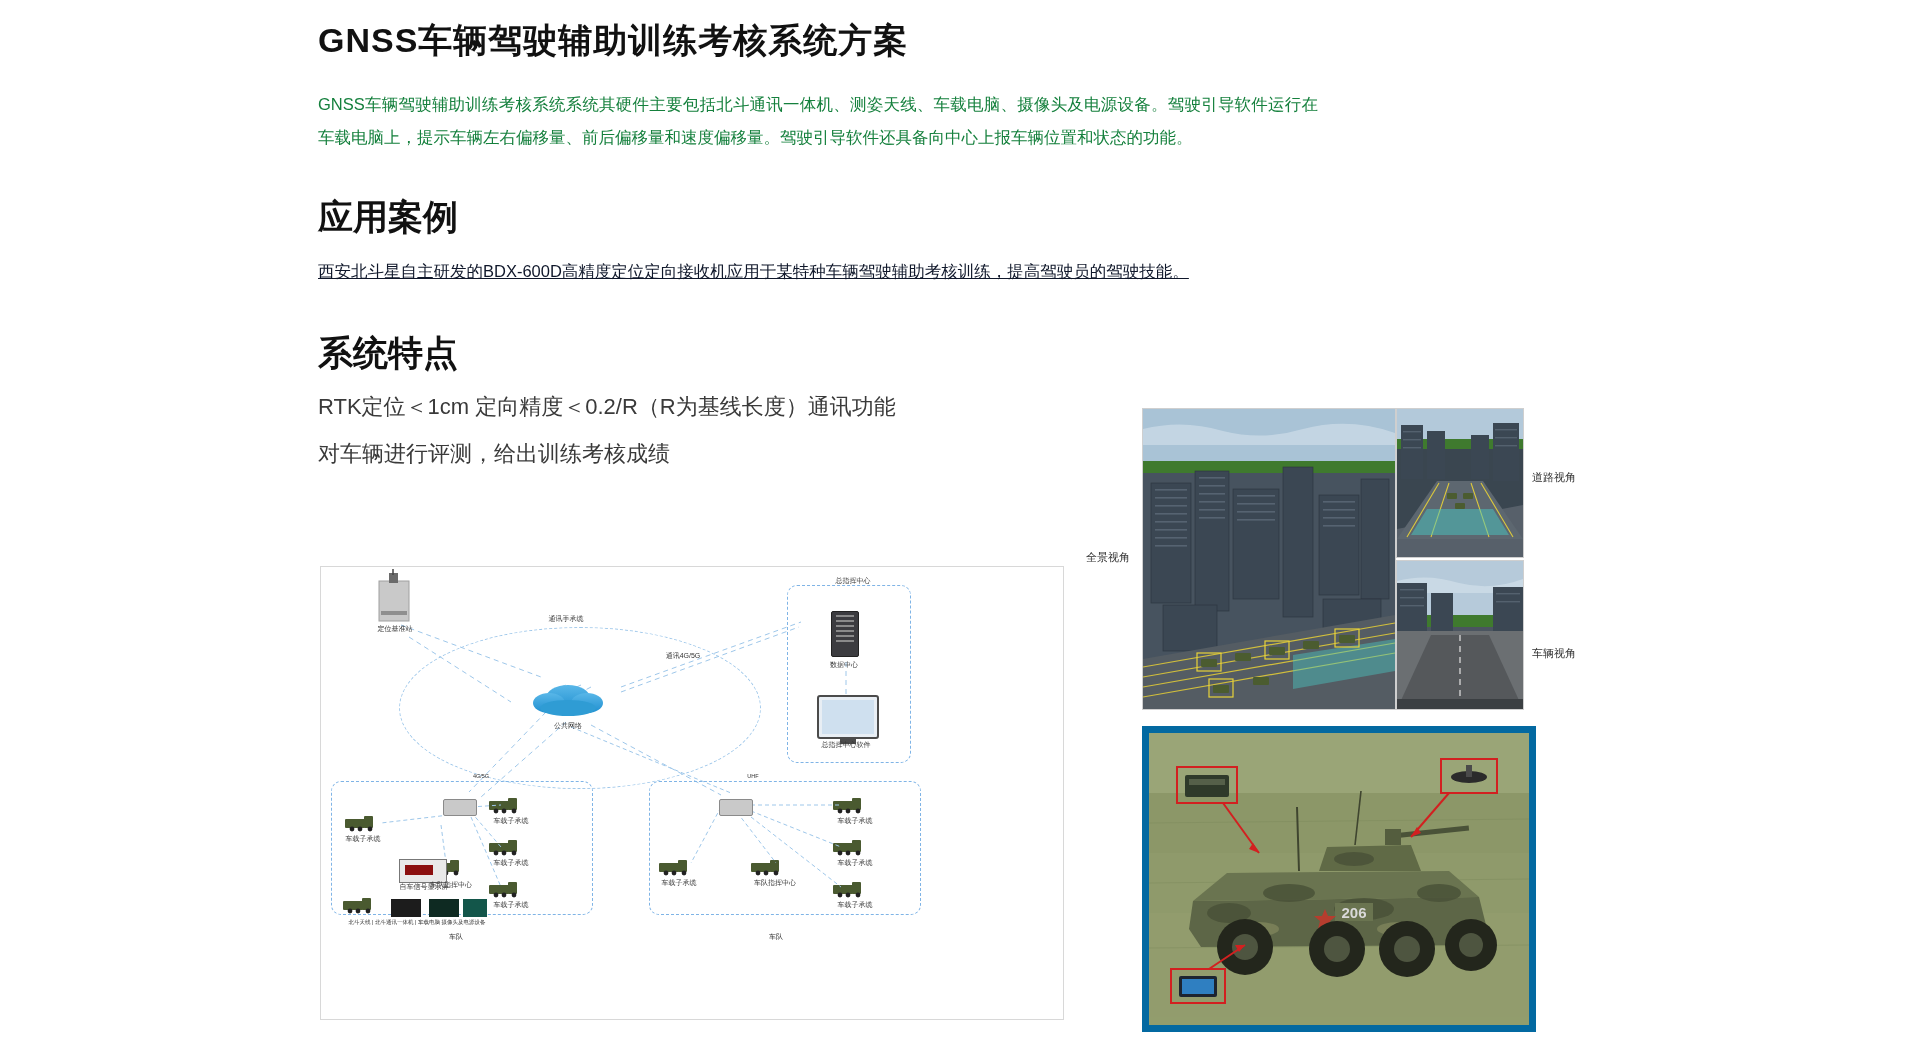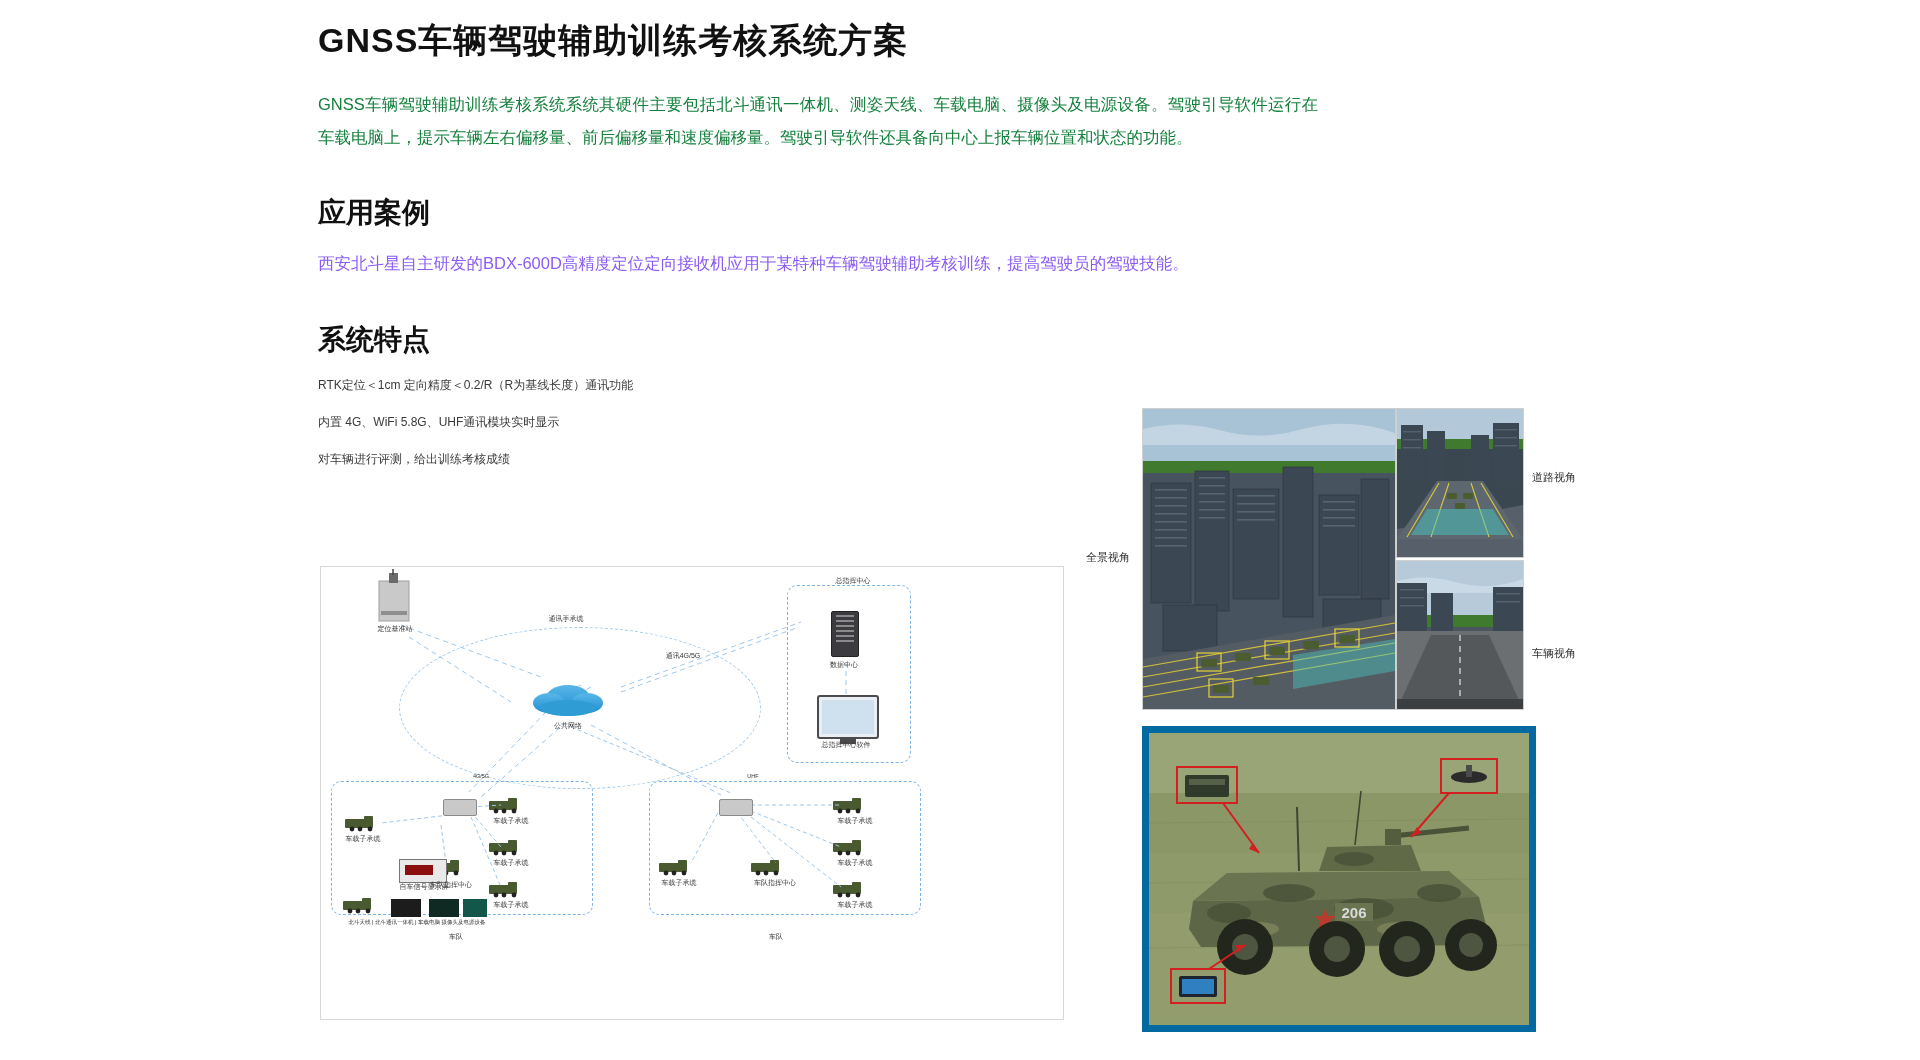--- a/index.html
+++ b/index.html
@@ -15,27 +15,27 @@
 
   .h1{
     font-size:34px;font-weight:bold;letter-spacing:1px;
     color:#111;margin:0;padding-top:18px;line-height:1.3;
   }
   .lead{
     margin-top:26px;font-size:16.5px;line-height:2.0;color:#15803d;
     width:1000px;text-align:justify;
   }
   .h2{
-    font-size:28px;font-weight:bold;color:#111;line-height:1.2;
+    font-size:35px;font-weight:bold;color:#111;line-height:1.2;
   }
   .h2.sec1{margin-top:42px;}
   .h2.sec2{margin-top:44px;}
-  .case-text{margin-top:18px;font-size:16.5px;line-height:1.9;color:#8b5cf6;}
+  .case-text{margin-top:18px;font-size:16.5px;line-height:1.9;color:#0f172a;text-decoration:underline;}
   .features{margin-top:22px;}
-  .feat{font-size:12px;line-height:1.0;color:#3a3a3a;margin-bottom:25px;}
+  .feat{font-size:22px;line-height:1.0;color:#3a3a3a;margin-bottom:25px;}
 
   
   .diagram{
     position:absolute;left:320px;top:566px;width:742px;height:452px;
     border:1px solid #d8d8d8;background:#fff;overflow:hidden;
   }
   .diagram svg{position:absolute;left:0;top:0;}
   .dlabel{
     position:absolute;font-size:7px;color:#333;text-align:center;
     line-height:1.25;font-family:"Liberation Sans",sans-serif;
@@ -99,21 +99,20 @@
     <h1 class="h1">GNSS车辆驾驶辅助训练考核系统方案</h1>
 
     <p class="lead">GNSS车辆驾驶辅助训练考核系统系统其硬件主要包括北斗通讯一体机、测姿天线、车载电脑、摄像头及电源设备。驾驶引导软件运行在车载电脑上，提示车辆左右偏移量、前后偏移量和速度偏移量。驾驶引导软件还具备向中心上报车辆位置和状态的功能。</p>
 
     <div class="h2 sec1">应用案例</div>
     <p class="case-text">西安北斗星自主研发的BDX-600D高精度定位定向接收机应用于某特种车辆驾驶辅助考核训练，提高驾驶员的驾驶技能。</p>
 
     <div class="h2 sec2">系统特点</div>
     <div class="features">
       <div class="feat">RTK定位＜1cm 定向精度＜0.2/R（R为基线长度）通讯功能</div>
-      <div class="feat">内置 4G、WiFi 5.8G、UHF通讯模块实时显示</div>
       <div class="feat">对车辆进行评测，给出训练考核成绩</div>
     </div>
   </div>
 
   <div class="diagram">
 
     <svg width="742" height="452">
       <defs>
         <linearGradient id="cloudg" x1="0" y1="0" x2="0" y2="1">
           <stop offset="0%" stop-color="#59b7e8"></stop>

